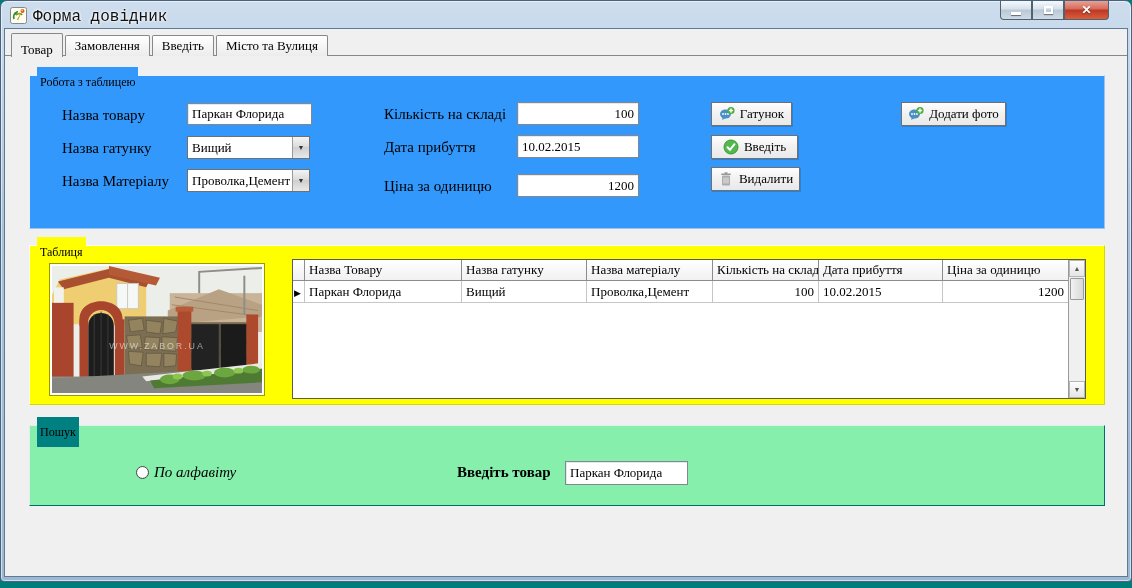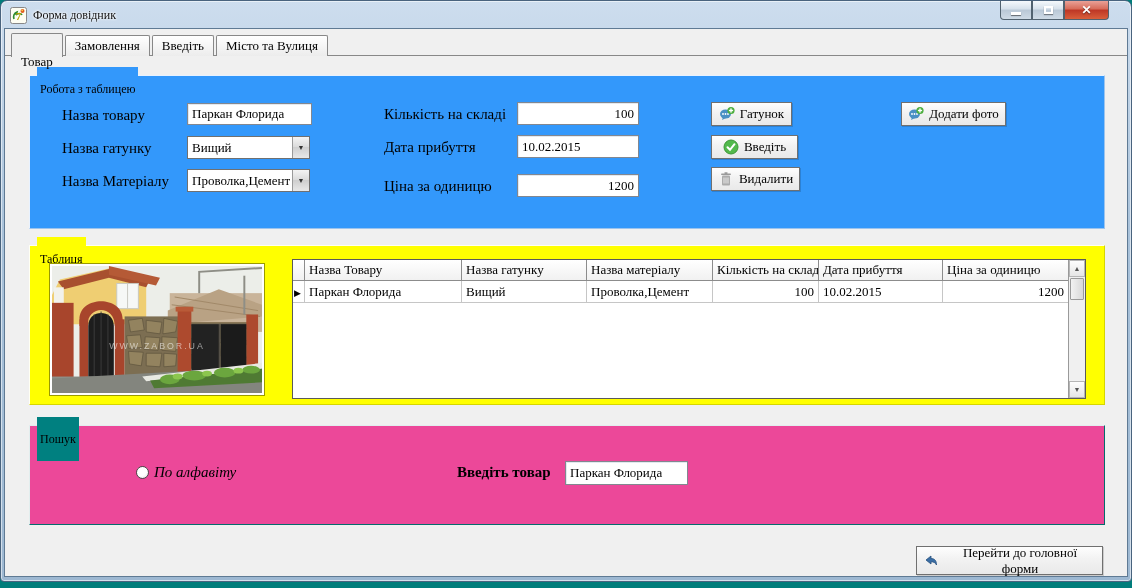--- a/index.html
+++ b/index.html
@@ -10,22 +10,22 @@
   #window {
     position:absolute; left:0; top:0; width:1132px; height:582px;
     background:linear-gradient(#cdddee,#a9c2da 40%,#9db8d2);
     border:1px solid #49637e;
     border-radius:7px 7px 4px 4px;
     box-shadow:inset 0 0 0 1px rgba(255,255,255,.55);
   }
   #titlebar { position:absolute; left:0; top:0; right:0; height:28px; }
   #app-icon { position:absolute; left:9px; top:6px; width:17px; height:17px; }
   #title-text {
-    position:absolute; left:32px; top:7px; font-family:Liberation Serif, serif;
-    font-size:12px; color:#111; text-shadow:0 0 3px #fff,0 0 3px #fff;
+    position:absolute; left:32px; top:7px; font-family:Liberation Mono, monospace;
+    font-size:16px; color:#111; text-shadow:0 0 3px #fff,0 0 3px #fff;
   }
   #win-buttons { position:absolute; top:0; right:22px; display:flex; }
   .win-btn {
     width:32px; height:19px; border:1px solid #51626f; border-top:none;
     background:linear-gradient(#f5f9fc,#d6e1eb 45%,#b9c8d6 50%,#cfdbe6);
     display:flex; align-items:center; justify-content:center; position:relative;
   }
   .win-btn:first-child { border-radius:0 0 0 4px; }
   .win-btn.close {
     width:45px; border-radius:0 0 4px 0;
@@ -40,31 +40,31 @@
     background:#f0f0f0; box-shadow:0 0 0 1px #5f7a94;
   }
 
   
   #tabbar { position:absolute; left:6px; top:2px; height:25px; display:flex; align-items:flex-end; }
   .tab {
     font-size:13px; color:#000; padding:2px 9px 3px 9px; margin-right:2px;
     border:1px solid #888; border-bottom:none; border-radius:2px 2px 0 0;
     background:linear-gradient(#ffffff,#ececec); height:21px; line-height:15px;
   }
-  .tab.active { height:24px; background:#f0f0f0; position:relative; z-index:2; margin-bottom:-1px; padding-top:20px; }
+  .tab.active { height:24px; background:#f0f0f0; position:relative; z-index:2; margin-bottom:-1px; padding-top:8px; }
   #tabline { position:absolute; left:0; right:0; top:26px; height:1px; background:#888; }
 
   
   .groupbox { position:absolute; left:24px; width:1076px; border:1px solid; }
-  .legend { position:absolute; top:-9px; left:7px; font-size:12px; color:#000; padding:15px 3px; line-height:14px; }
+  .legend { position:absolute; top:-9px; left:7px; font-size:12px; color:#000; padding:8px 3px; line-height:14px; }
   #box-work  { top:46px; height:154px; background:#3398fb; border-color:#e8f2ff #9cc4ee #9cc4ee #e8f2ff; }
   #box-work .legend { background:#3398fb; }
   #box-table { top:216px; height:160px; background:#ffff00; border-color:#fffff2 #d6d600 #d6d600 #fffff2; }
   #box-table .legend { background:#ffff00; }
-  #box-search{ top:396px; height:100px; background:#ec4899; border-color:#e2eeee #046c6c #046c6c #e2eeee; }
+  #box-search{ top:396px; height:81px; background:#86efac; border-color:#e2eeee #046c6c #046c6c #e2eeee; }
   #box-search .legend { background:#008080; }
 
   .lbl { position:absolute; font-size:15px; color:#000; white-space:nowrap; }
 
   .tb {
     position:absolute; height:23px; background:#fff; border:1px solid #828790;
     box-shadow:inset 1px 1px 0 #e3e9ef; font-family:"Liberation Serif",serif;
     font-size:13px; color:#000; padding:0 4px; outline:none;
   }
   .tb.right { text-align:right; }
@@ -357,21 +357,15 @@
     <div class="groupbox" id="box-search">
       <span class="legend">Пошук</span>
 
       <span class="radio-circle" style="left:106px; top:40px;"></span>
       <span class="lbl" style="left:124px; top:38px;font-style:italic;">По алфавіту</span>
 
       <span class="lbl" style="left:427px; top:38px;font-weight:bold;">Введіть товар</span>
       <input class="tb" style="left: 535px; top: 35px; width: 123px; height: 24px;" value="Паркан Флорида">
     </div>
 
-    <button class="btn3d" id="btn-back">
-      <svg class="icon16" viewBox="0 0 16 16">
-        <path d="M3 7 L8 3 L8 5.5 C12 5.5 13.5 8 13.5 12 C12.3 9.5 10.5 8.8 8 8.8 L8 11 Z" fill="#3a6ea5" stroke="#27517d" stroke-width="0.8"></path>
-      </svg>
-      <span>Перейти до головної форми</span>
-    </button>
 
   </div>
 </div>
 
 </body></html>

